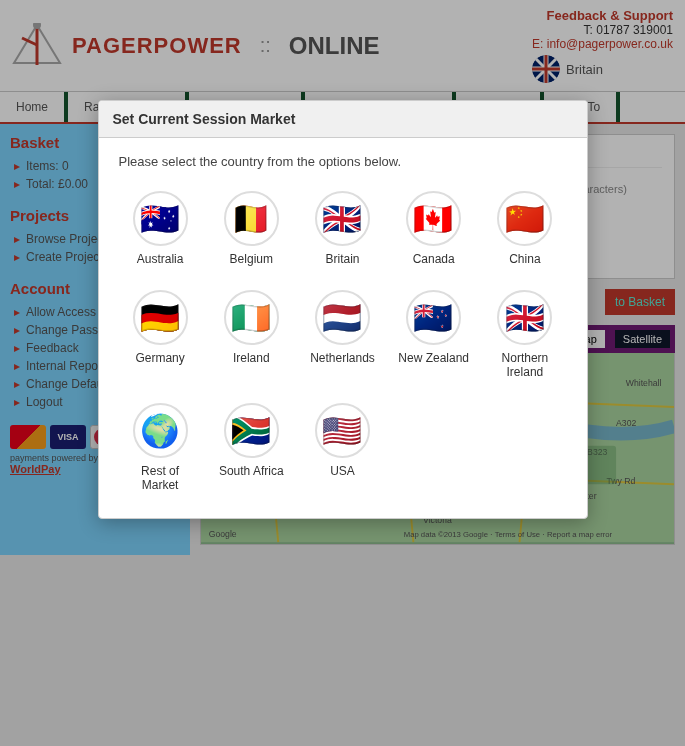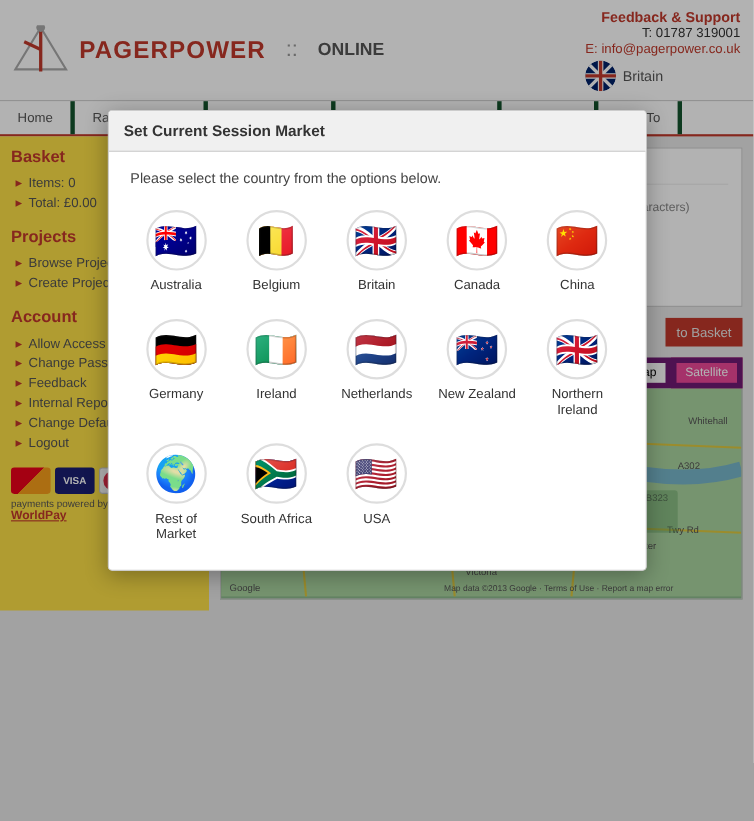--- a/index.html
+++ b/index.html
@@ -3,39 +3,39 @@
   <meta charset="utf-8">
   <style>
     * { box-sizing: border-box; margin: 0; padding: 0; }
     body { font-family: Arial, sans-serif; font-size: 13px; background: #e8e8e8; width: 685px; min-height: 746px; overflow: hidden; position: relative; }
 
     
     .header { background: #fff; padding: 8px 12px; display: flex; align-items: center; justify-content: space-between; border-bottom: 1px solid #ccc; }
     .logo-area { display: flex; align-items: center; gap: 10px; }
     .logo-icon { width: 50px; height: 45px; }
     .logo-text { font-size: 22px; font-weight: bold; color: #c0392b; letter-spacing: 1px; }
-    .online-text { font-size: 16px; color: #555; font-weight: bold; }
+    .online-text { font-size: 24px; color: #555; font-weight: bold; }
     .separator { color: #999; font-size: 20px; margin: 0 8px; }
     .support-area { text-align: right; font-size: 12px; }
     .support-title { color: #c0392b; font-weight: bold; font-size: 13px; }
     .support-phone { color: #333; }
     .support-email { color: #c0392b; }
     .britain-area { display: flex; align-items: center; gap: 6px; margin-top: 4px; }
     .flag-circle { width: 28px; height: 28px; border-radius: 50%; overflow: hidden; display: inline-block; }
     .britain-label { color: #555; font-size: 13px; }
 
     
     .nav { background: #fff; border-bottom: 2px solid #c0392b; display: flex; padding: 0; }
     .nav-item { padding: 8px 16px; color: #555; font-size: 12px; cursor: pointer; border-right: 4px solid #14532d; }
 
     
     .main { display: flex; }
 
     
-    .sidebar { width: 190px; min-width: 190px; padding: 10px; background: #fde047; }
+    .sidebar { width: 190px; min-width: 190px; padding: 10px; background: #7dd3fc; }
     .sidebar-section { margin-bottom: 14px; }
     .sidebar-title { color: #c0392b; font-size: 15px; font-weight: bold; margin-bottom: 6px; }
     .sidebar-item { color: #555; font-size: 12px; padding: 2px 0 2px 16px; position: relative; }
     .sidebar-item::before { content: '▸'; position: absolute; left: 4px; color: #c0392b; }
 
     
     .payment-logos { margin-top: 10px; display: flex; flex-wrap: wrap; gap: 4px; align-items: center; }
     .card-logo { height: 24px; width: 36px; border-radius: 3px; display: flex; align-items: center; justify-content: center; font-size: 7px; font-weight: bold; color: white; }
     .mc { background: linear-gradient(135deg, #eb001b 50%, #f79e1b 50%); }
     .visa-blue { background: #1a1f71; font-size: 9px; }
@@ -52,23 +52,23 @@
     .form-row { display: flex; align-items: center; margin-bottom: 8px; font-size: 12px; }
     .form-label { width: 110px; color: #555; flex-shrink: 0; }
     .form-input { border: 1px solid #ccc; padding: 3px 5px; font-size: 12px; }
     .form-input-wide { width: 200px; }
     .form-hint { color: #888; font-size: 11px; margin-left: 6px; }
 
     
     .map-area { width: 100%; height: 220px; background: #8fbc8f; position: relative; overflow: hidden; border: 1px solid #ccc; }
 
     
-    .add-basket-btn { background: #c0392b; color: #e5e5e5; border: none; padding: 6px 10px; font-size: 12px; cursor: pointer; float: right; margin-bottom: 6px; }
+    .add-basket-btn { background: #c0392b; color: #5eead4; border: none; padding: 6px 10px; font-size: 12px; cursor: pointer; float: right; margin-bottom: 6px; }
     .map-btn { background: #fff; border: 5px solid #701a75; padding: 3px 8px; font-size: 11px; cursor: pointer; }
-    .map-btn.active { background: #ec4899; color: white; }
+    .map-btn.active { background: #0f172a; color: white; }
 
     
     .modal-overlay { position: absolute; top: 0; left: 0; width: 100%; height: 100%; background: rgba(0,0,0,0.3); z-index: 100; display: flex; justify-content: center; align-items: flex-start; padding-top: 100px; }
     .modal { background: white; border: 1px solid #ccc; width: 490px; border-radius: 4px; overflow: hidden; box-shadow: 0 4px 20px rgba(0,0,0,0.3); }
     .modal-header { background: #f0f0f0; padding: 10px 14px; border-bottom: 1px solid #ccc; font-size: 14px; font-weight: bold; color: #333; }
     .modal-body { padding: 16px 20px 20px; }
     .modal-instruction { font-size: 13px; color: #444; margin-bottom: 16px; }
 
     
     .country-grid { display: grid; grid-template-columns: repeat(5, 1fr); gap: 12px 8px; }

